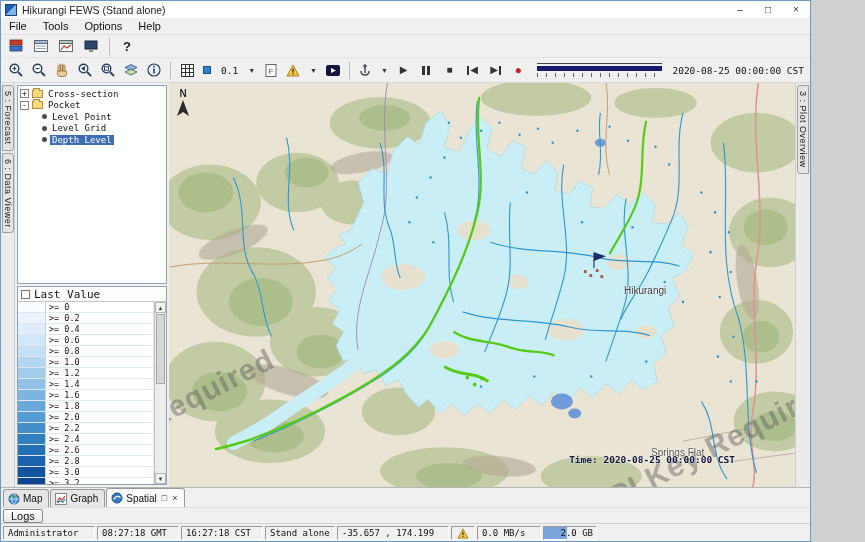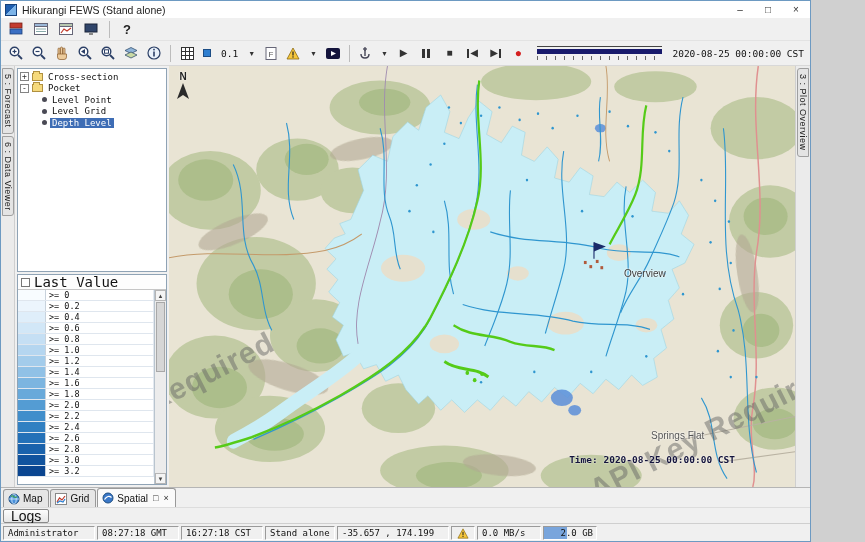--- a/index.html
+++ b/index.html
@@ -59,21 +59,21 @@
   .expander{width:9px;height:9px;border:1px solid #848484;background:#fff;font-size:8px;line-height:7px;text-align:center;color:#333;flex:0 0 auto}
   .folder{width:11px;height:8px;background:#f5d97c;border:1px solid #b09040;position:relative;flex:0 0 auto}
   .folder::before{content:"";position:absolute;left:0;top:-3px;width:5px;height:2px;background:#f5d97c;border:1px solid #b09040;border-bottom:none}
   .leafdot{width:5px;height:5px;border-radius:50%;background:#4a4a55;flex:0 0 auto}
   .tlabel{padding:0 2px}
   .tlabel.sel{background:#3e6db5;color:#fff}
 
   .legendpanel{flex:1 1 auto;margin-top:2px;border:1px solid #8fa3b5;background:#fff;display:flex;flex-direction:column;min-height:0;overflow:hidden}
   .legend-header{height:15px;border-bottom:1px solid #c6c6c6;display:flex;align-items:center;gap:4px;padding-left:3px;background:#fdfdfd;flex:0 0 auto}
   .checkbox{width:9px;height:9px;border:1px solid #777;background:#fff;flex:0 0 auto}
-  .legend-header-label{font-family:"DejaVu Sans Mono",monospace;font-size:14px}
+  .legend-header-label{font-family:"DejaVu Sans Mono",monospace;font-size:11px}
   .legend-body{flex:1 1 auto;display:flex;min-height:0;overflow:hidden}
   .legend-rows{flex:1 1 auto;overflow:hidden}
   .lrow{display:flex;height:11px;border-bottom:1px solid #dfe6ee}
   .lswatch{flex:0 0 28px;border-right:1px solid #c8d2dc}
   .llabel{flex:1;font-family:"DejaVu Sans Mono",monospace;font-size:8.5px;line-height:10px;padding-left:3px;border-right:1px solid #e3e9f0}
   .lscroll{flex:0 0 12px;border-left:1px solid #b9c4ce;background:#ececec;display:flex;flex-direction:column}
   .sbtn{height:11px;font-size:6px;display:flex;align-items:center;justify-content:center;color:#444;border:1px solid #b5b5b5;background:#f4f4f4}
   .sthumb{height:70px;margin:1px;background:#d6d6d6;border:1px solid #a8a8a8}
 
   
@@ -94,21 +94,21 @@
       background:repeating-linear-gradient(90deg,#111 0 18px,#f8f8f8 18px 36px)}
 
   
   .bottomtabs{height:20px;background:#f0f0f0;border-top:1px solid #b5b5b5;display:flex;align-items:flex-end;padding-left:2px;flex:0 0 auto}
   .btab{display:flex;align-items:center;gap:3px;height:18px;border:1px solid #999;border-bottom:none;border-radius:3px 3px 0 0;background:#e6e6e6;padding:0 6px 0 4px;margin-right:1px;font-size:10px}
   .btab.active{background:#fafafa;height:19px}
   .panel-btn{font-size:9px;color:#333;margin-left:2px}
 
   
   .logsrow{height:16px;background:#f0f0f0;display:flex;align-items:center;padding-left:2px;border-top:1px solid #ddd;flex:0 0 auto}
-  .logs-btn{height:14px;padding:0 7px;font-size:14px;border:1px solid #8a8a8a;border-radius:2px;background:linear-gradient(#fdfdfd,#e6e6e6);display:flex;align-items:center}
+  .logs-btn{height:14px;padding:0 7px;font-size:11px;border:1px solid #8a8a8a;border-radius:2px;background:linear-gradient(#fdfdfd,#e6e6e6);display:flex;align-items:center}
 
   
   .statusbar{height:18px;background:#f0f0f0;display:flex;gap:2px;padding:1px 2px;flex:0 0 auto;border-top:1px solid #cfcfcf}
   .scell{border:1px solid;border-color:#9a9a9a #ffffff #ffffff #9a9a9a;height:14px;margin-top:1px;font-family:"DejaVu Sans Mono",monospace;font-size:9px;line-height:12px;padding:0 4px;white-space:nowrap;overflow:hidden;flex:0 0 auto}
   .scell.grow{flex:1 1 auto}
   .memcell{position:relative;width:54px;padding:0}
   .memfill{position:absolute;left:0;top:0;bottom:0;width:45%;background:#79a5dc}
   .memtext{position:relative;display:block;text-align:right;padding-right:3px}
   .warncell{width:24px;display:flex;align-items:center;justify-content:center;padding:0}
 </style>
@@ -120,20 +120,26 @@
   <div class="titlebar">
     <span class="app-icon"></span>
     <span class="title-text">Hikurangi FEWS  (Stand alone)</span>
     <div class="win-controls">
       <span class="win-btn">–</span>
       <span class="win-btn">□</span>
       <span class="win-btn">×</span>
     </div>
   </div>
 
+  <div class="menubar">
+    <span class="menu-item">File</span>
+    <span class="menu-item">Tools</span>
+    <span class="menu-item">Options</span>
+    <span class="menu-item">Help</span>
+  </div>
 
   <div class="toolbar tb1">
     <span class="tbtn">
       <svg width="16" height="16" viewBox="0 0 16 16">
           <rect x="2" y="2" width="12" height="5" fill="#c23b2e" stroke="#7a221a" stroke-width="0.8"></rect>
           <rect x="2" y="8" width="12" height="5" fill="#3a6fc4" stroke="#1d3f78" stroke-width="0.8"></rect>
         </svg>
     </span>
     <span class="tbtn">
       <svg width="16" height="16" viewBox="0 0 16 16">
@@ -551,21 +557,21 @@
       <div class="north">
         <span>N</span>
         <svg width="12" height="16" viewBox="0 0 12 16">
             <polygon points="6,0 12,16 6,12 0,16" fill="#2a2a2a"></polygon>
           </svg>
       </div>
 
       <div class="watermark wm1">API Key Required</div>
       <div class="watermark wm2">API Key Required</div>
 
-      <span class="maplabel lbl-town">Overview</span>
+      <span class="maplabel lbl-town">Hikurangi</span>
       <span class="maplabel lbl-locality">Springs Flat</span>
 
 
       <span class="map-time">Time: 2020-08-25 00:00:00 CST</span>
     </div>
 
     <div class="vstrip right">
       <span class="vtab">3 : Plot Overview</span>
     </div>
   </div>
@@ -579,21 +585,21 @@
           <path d="M3,3.5 Q5,2 6,4 Q8,5 9,3.5" stroke="#3f9f4f" stroke-width="1.2" fill="none"></path>
         </svg>
       <span>Map</span>
     </span>
     <span class="btab">
       <svg width="12" height="12" viewBox="0 0 12 12">
           <rect x="0.5" y="0.5" width="11" height="11" fill="#fff" stroke="#888"></rect>
           <polyline points="2,9 4.5,5 7,7 10,3" fill="none" stroke="#c03a2a" stroke-width="1.2"></polyline>
           <polyline points="2,10 5,8 8,9 10,6" fill="none" stroke="#2a7fd0" stroke-width="1.2"></polyline>
         </svg>
-      <span>Grid</span>
+      <span>Graph</span>
     </span>
     <span class="btab active">
       <svg width="12" height="12" viewBox="0 0 12 12">
           <circle cx="6" cy="6" r="5" fill="#3a78c8" stroke="#1d4d80"></circle>
           <path d="M2.5,7.5 Q6,2.5 9.5,5.5" stroke="#fff" stroke-width="1.3" fill="none"></path>
         </svg>
       <span>Spatial</span>
       <span class="panel-btn">□</span>
       <span class="panel-btn">×</span>
     </span>

